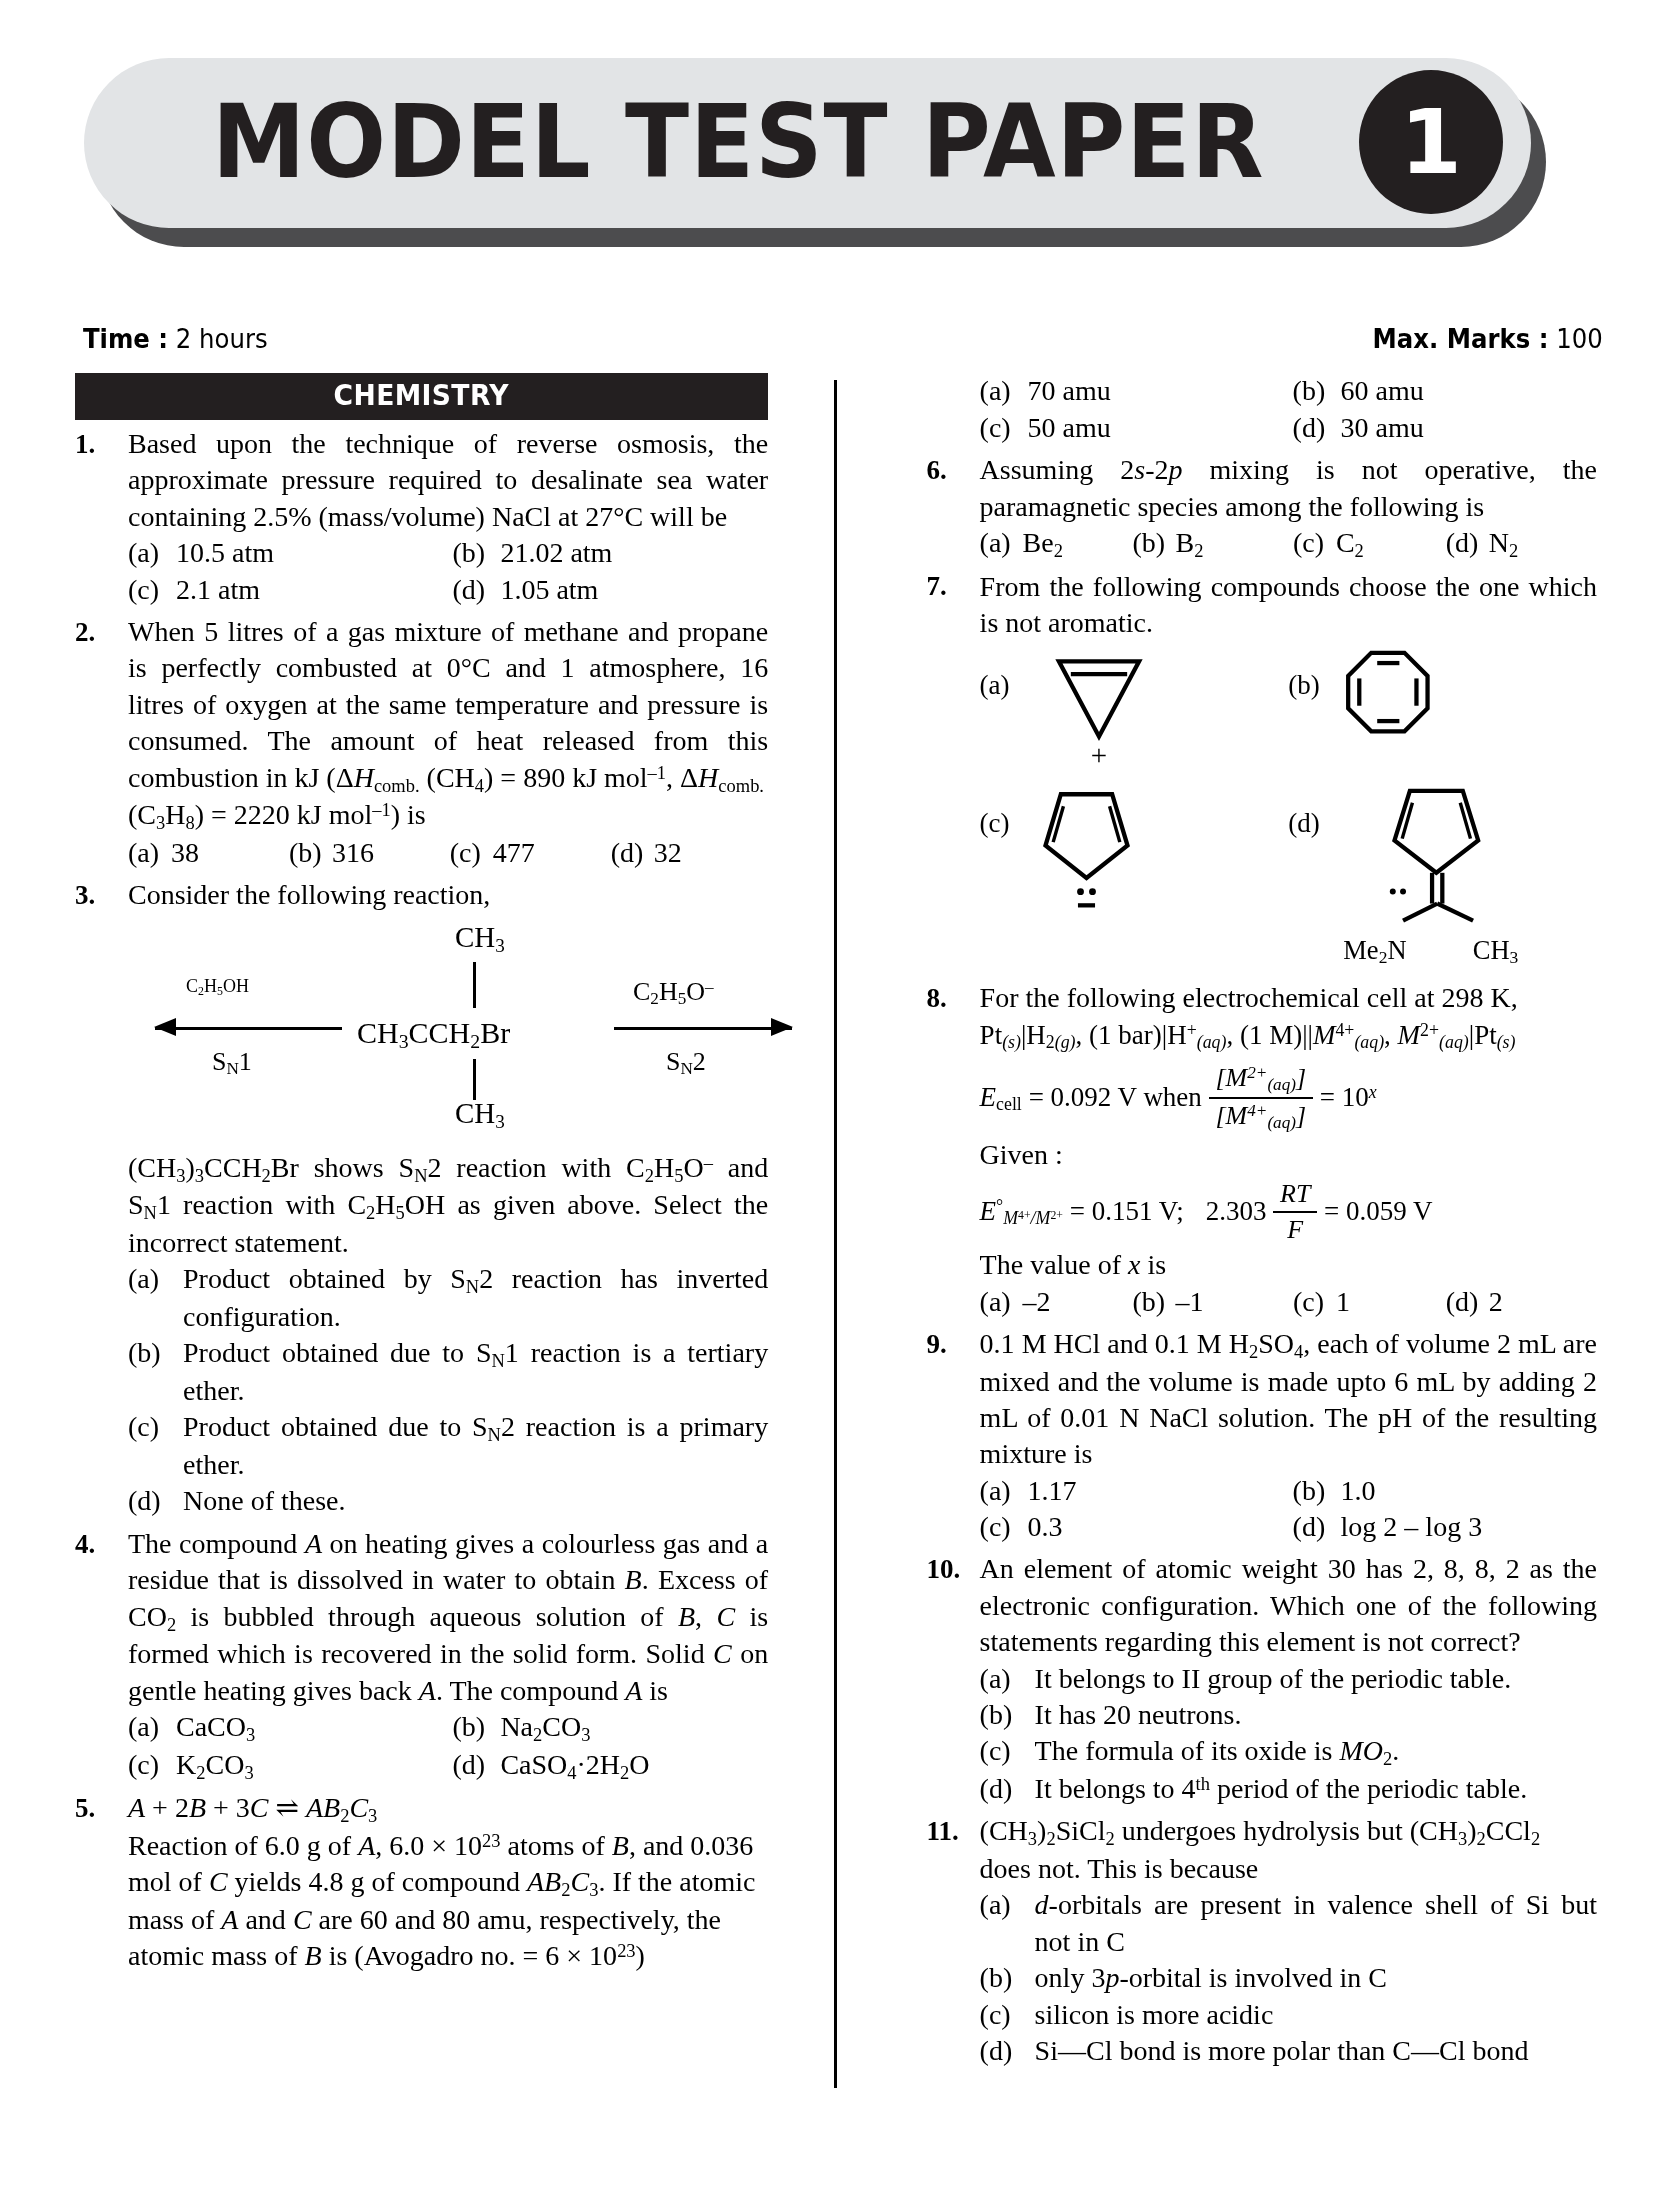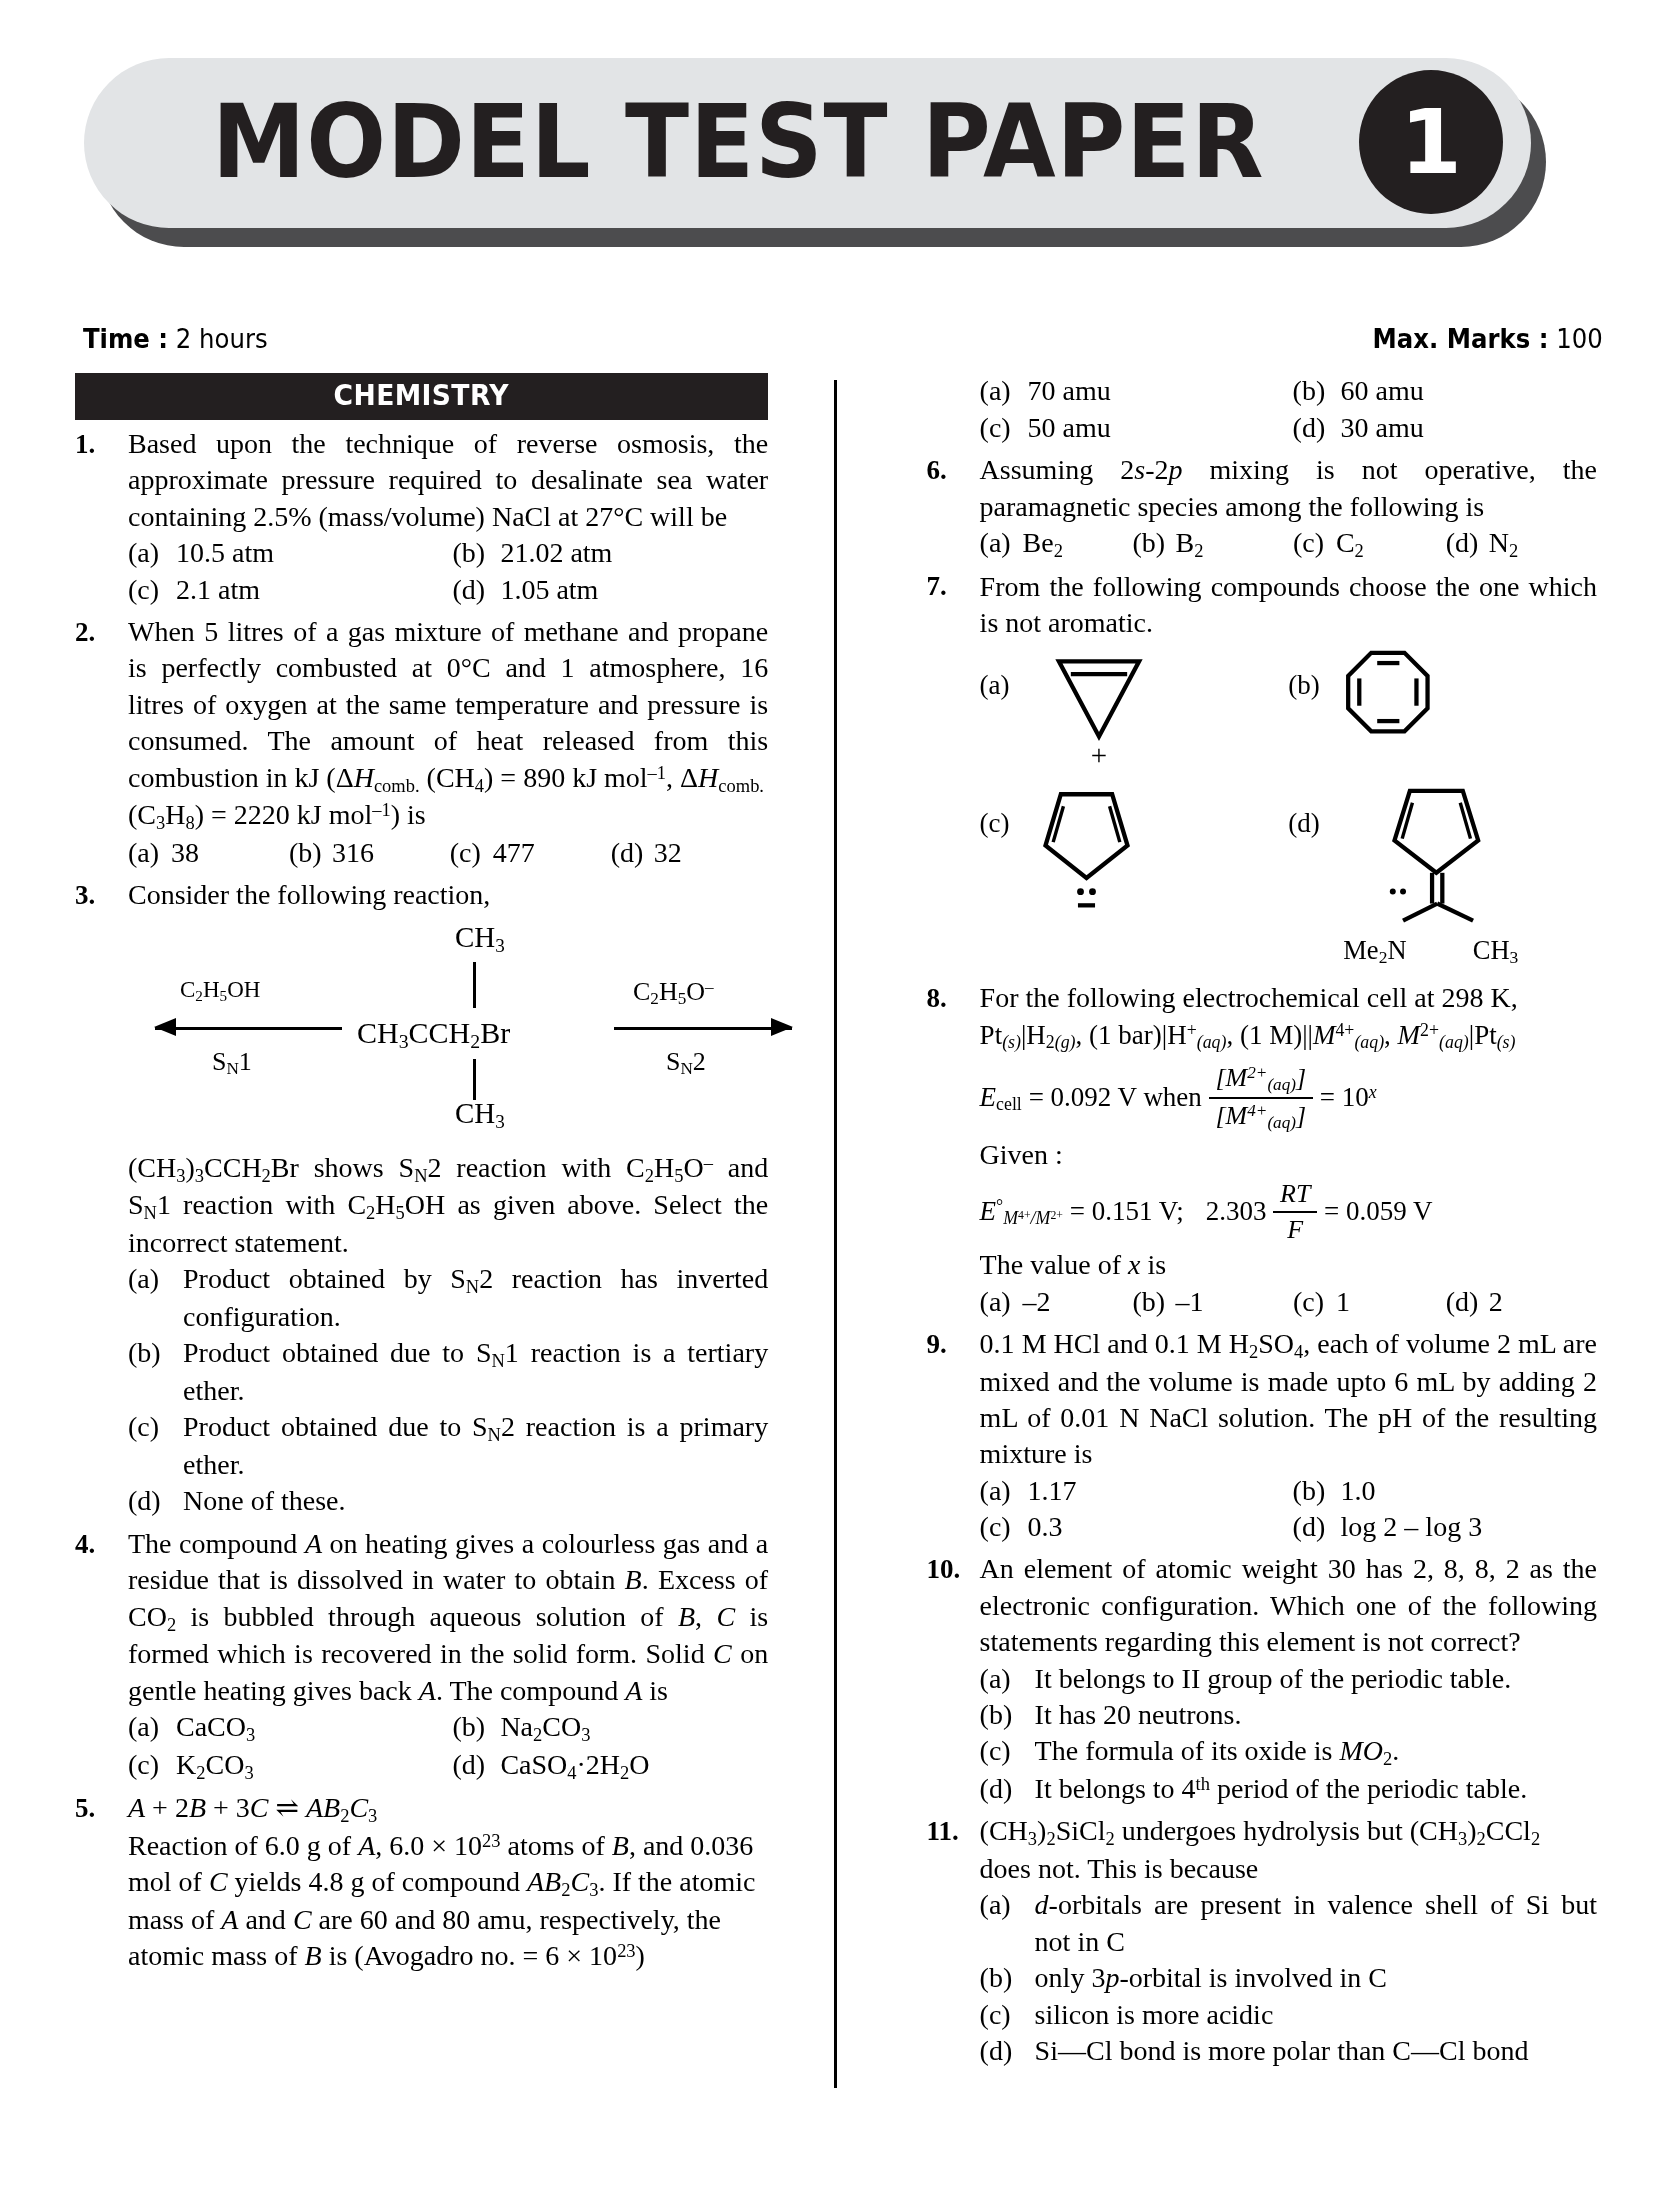--- a/index.html
+++ b/index.html
@@ -245,21 +245,21 @@
     border-right: 22px solid #000;
   }
   .arrow-right::after {
     content: "";
     position: absolute;
     right: -0.9px; top: -8.6px;
     border-top: 9.4px solid transparent;
     border-bottom: 9.4px solid transparent;
     border-left: 22px solid #000;
   }
-  .lbl-above-l { position: absolute; left: 52px; top: 58px; font-size: 23px; }
+  .lbl-above-l { position: absolute; left: 58px; top: 58px; font-size: 18px; }
   .lbl-below-l { position: absolute; left: 84px; top: 128px; font-size: 26px; }
   .lbl-above-r { position: absolute; left: 505px; top: 58px; font-size: 26px; }
   .lbl-below-r { position: absolute; left: 538px; top: 128px; font-size: 26px; }
 
   
   .struct-grid {
     display: grid;
     grid-template-columns: 1fr 1fr;
     margin-top: 5.1px;
   }

